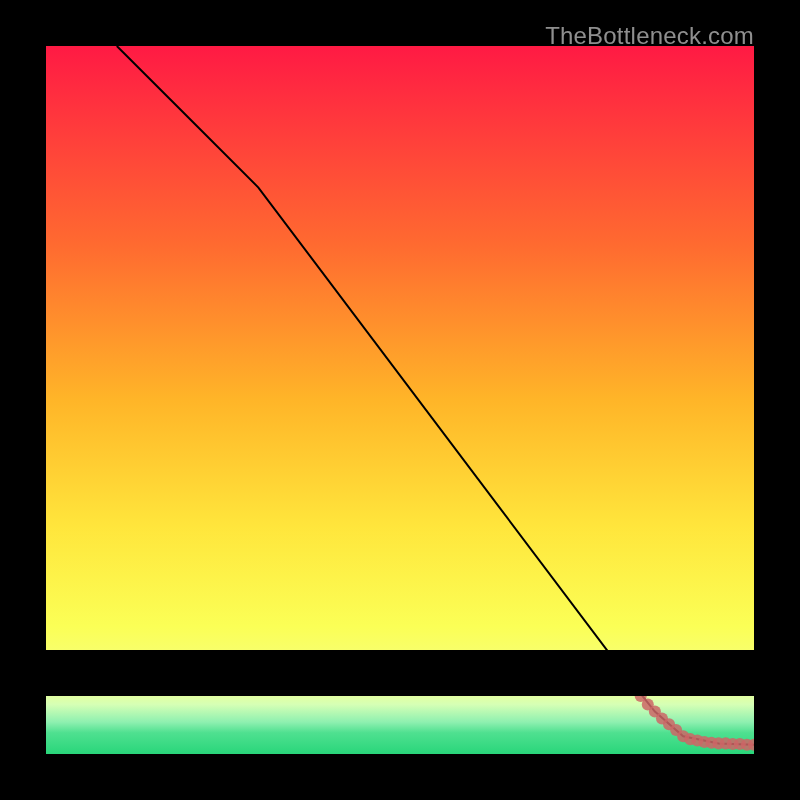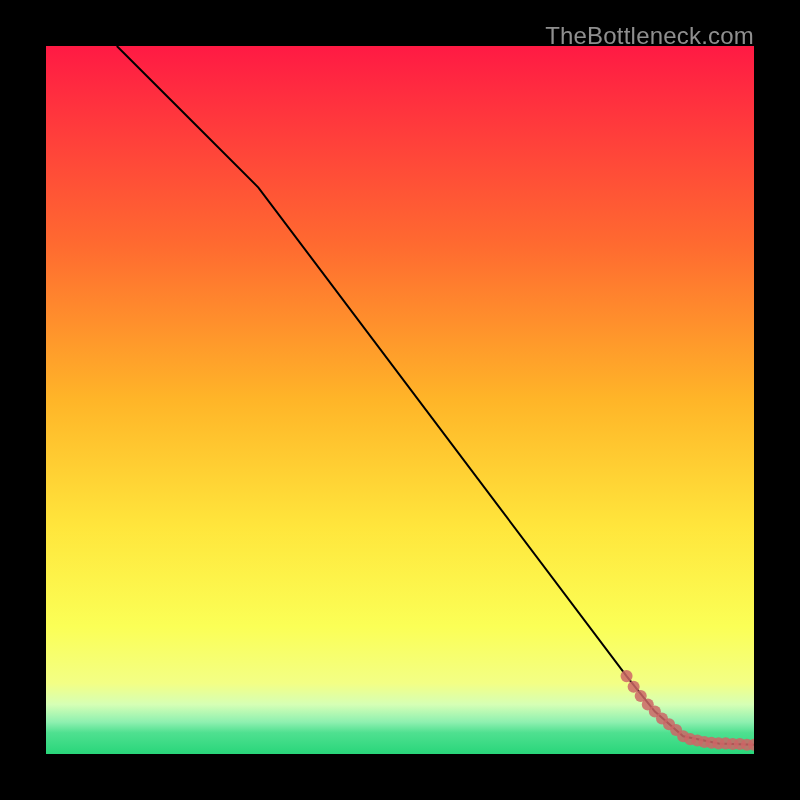--- a/index.html
+++ b/index.html
@@ -7,21 +7,21 @@
     padding: 0;
     width: 800px;
     height: 800px;
     background: #000000;
     font-family: Arial, Helvetica, sans-serif;
     overflow: hidden;
   }
   .wrap {
     position: relative;
     width: 800px;
-    height: 800px;
+    height: 696px;
   }
   .frameL, .frameR, .frameT, .frameB {
     position: absolute;
     background: #000000;
   }
   .frameL { left: 0; top: 0; width: 46px; height: 800px; }
   .frameR { right: 0; top: 0; width: 46px; height: 800px; }
   .frameT { left: 0; top: 0; width: 800px; height: 46px; }
   .frameB { left: 0; bottom: 0; width: 800px; height: 46px; }
 

